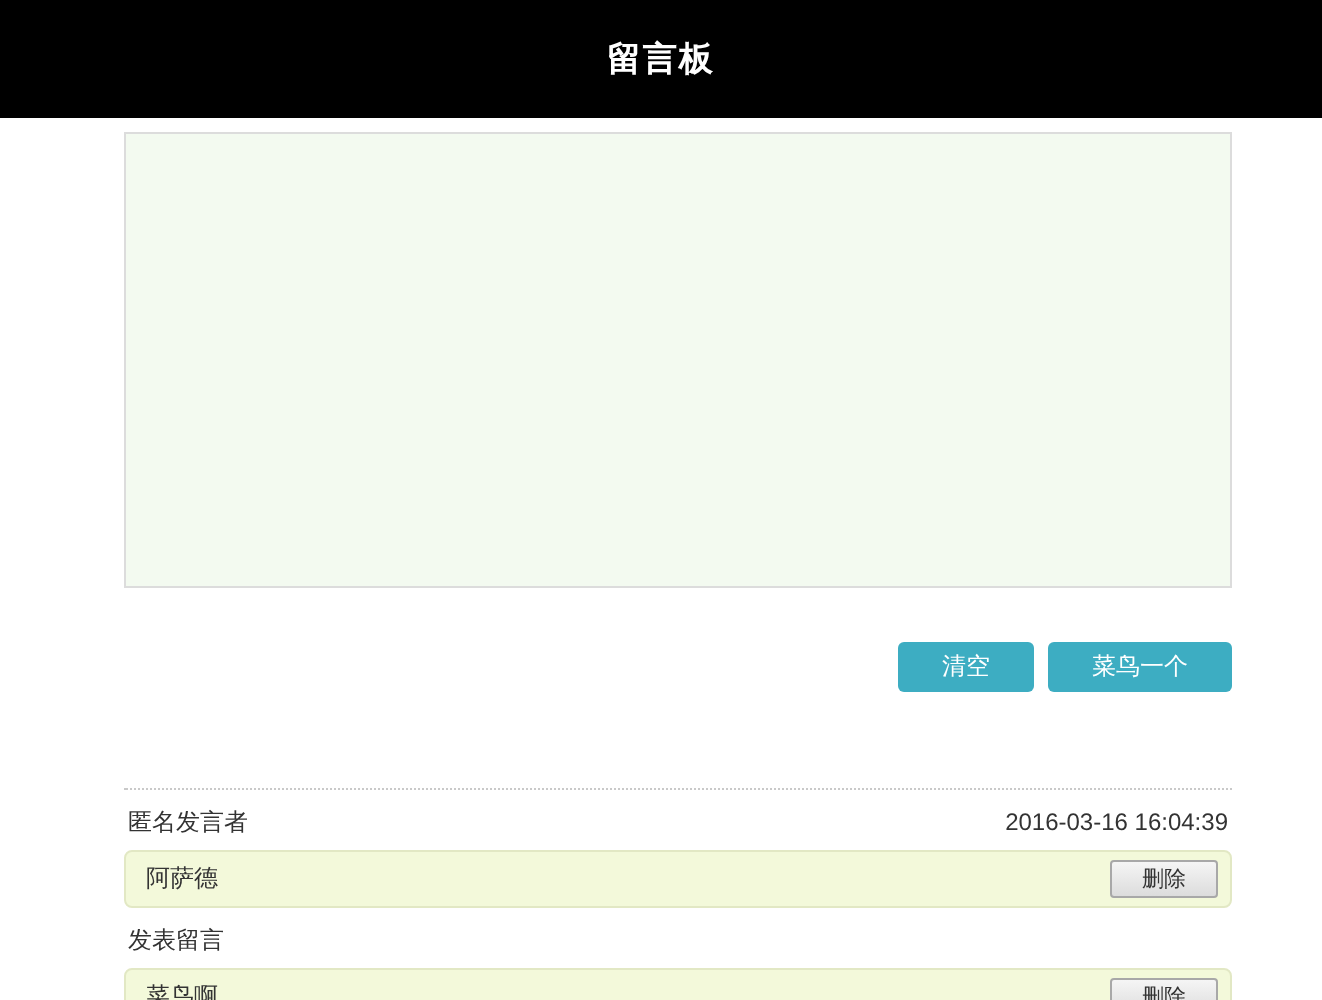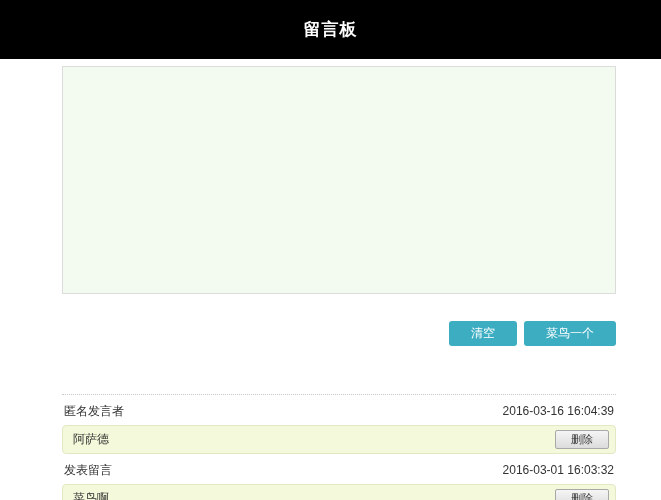--- a/index.html
+++ b/index.html
@@ -110,21 +110,20 @@
       </div>
       <div class="msg-body">
         <span>阿萨德</span>
         <button class="delete-btn">删除</button>
       </div>
     </div>
 
     <div class="msg-item">
       <div class="msg-head">
         <span class="msg-author">发表留言</span>
-        <span class="msg-time">2016-03-01 16:03:32</span>
       </div>
       <div class="msg-body">
         <span>菜鸟啊</span>
         <button class="delete-btn">删除</button>
       </div>
     </div>
 
   </div>
 </div>
 

